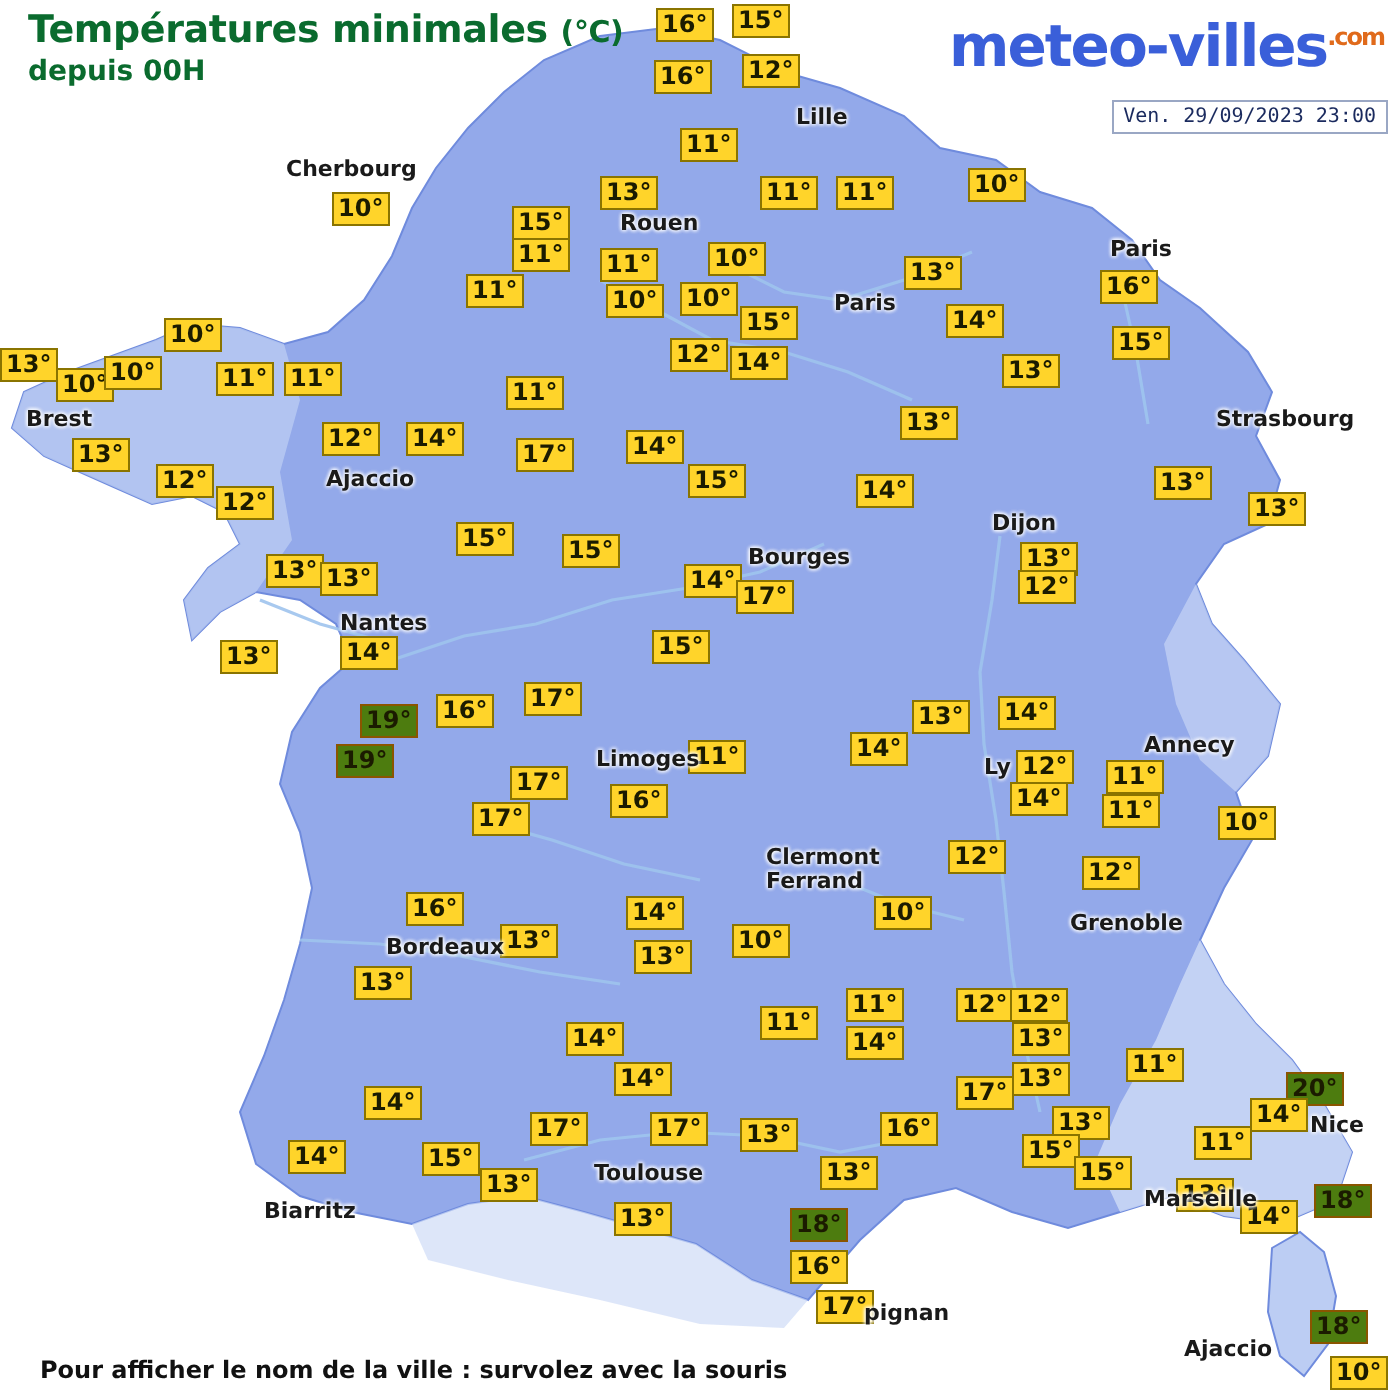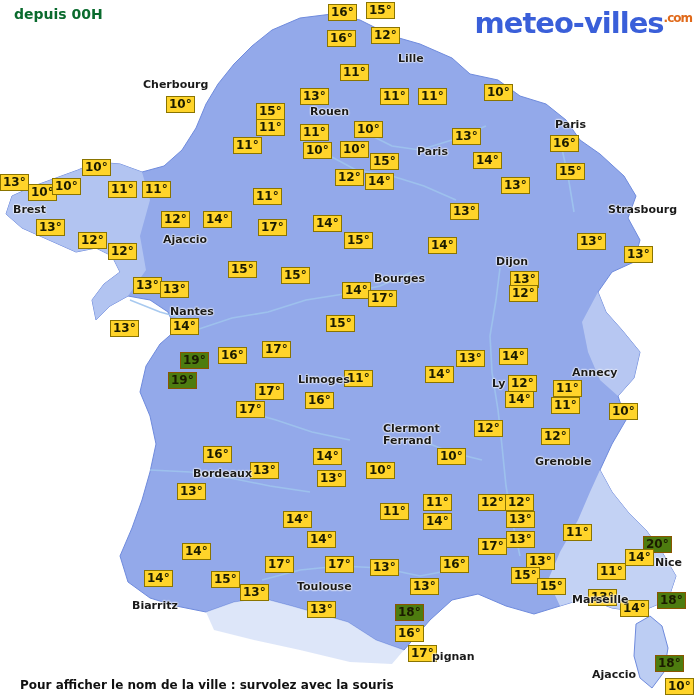--- a/index.html
+++ b/index.html
@@ -109,27 +109,32 @@
       <path d="M262,580 L300,570 L340,566 L382,568 L420,576 L452,570"></path>
       <path d="M150,470 L190,472 L230,478 L270,486 L310,492"></path>
       <path d="M130,300 L160,312 L196,322"></path>
       <path d="M560,140 L568,176 L574,212"></path>
       <path d="M420,440 L450,452 L482,460"></path>
       <path d="M240,410 L276,420 L312,432 L350,440"></path>
     </g>
   </svg>
 
   <div class="title-block">
+    <div class="title-main">
+      <span>Températures minimales</span>
+      <span class="unit">(°C)</span>
+    </div>
     <div class="title-sub">depuis 00H</div>
   </div>
 
   <div class="logo">
     <span>meteo-villes</span><span class="dotcom">.com</span>
   </div>
 
+  <div class="date-badge">Ven. 29/09/2023 23:00</div>
 
   <div id="temps-layer">
       <div class="temp" style="left: 328px; top: 4px;">16°</div>
       <div class="temp" style="left: 366px; top: 2px;">15°</div>
       <div class="temp" style="left: 371px; top: 27px;">12°</div>
       <div class="temp" style="left: 327px; top: 30px;">16°</div>
       <div class="temp" style="left: 340px; top: 64px;">11°</div>
       <div class="temp" style="left: 380px; top: 88px;">11°</div>
       <div class="temp" style="left: 418px; top: 88px;">11°</div>
       <div class="temp" style="left: 484px; top: 84px;">10°</div>

